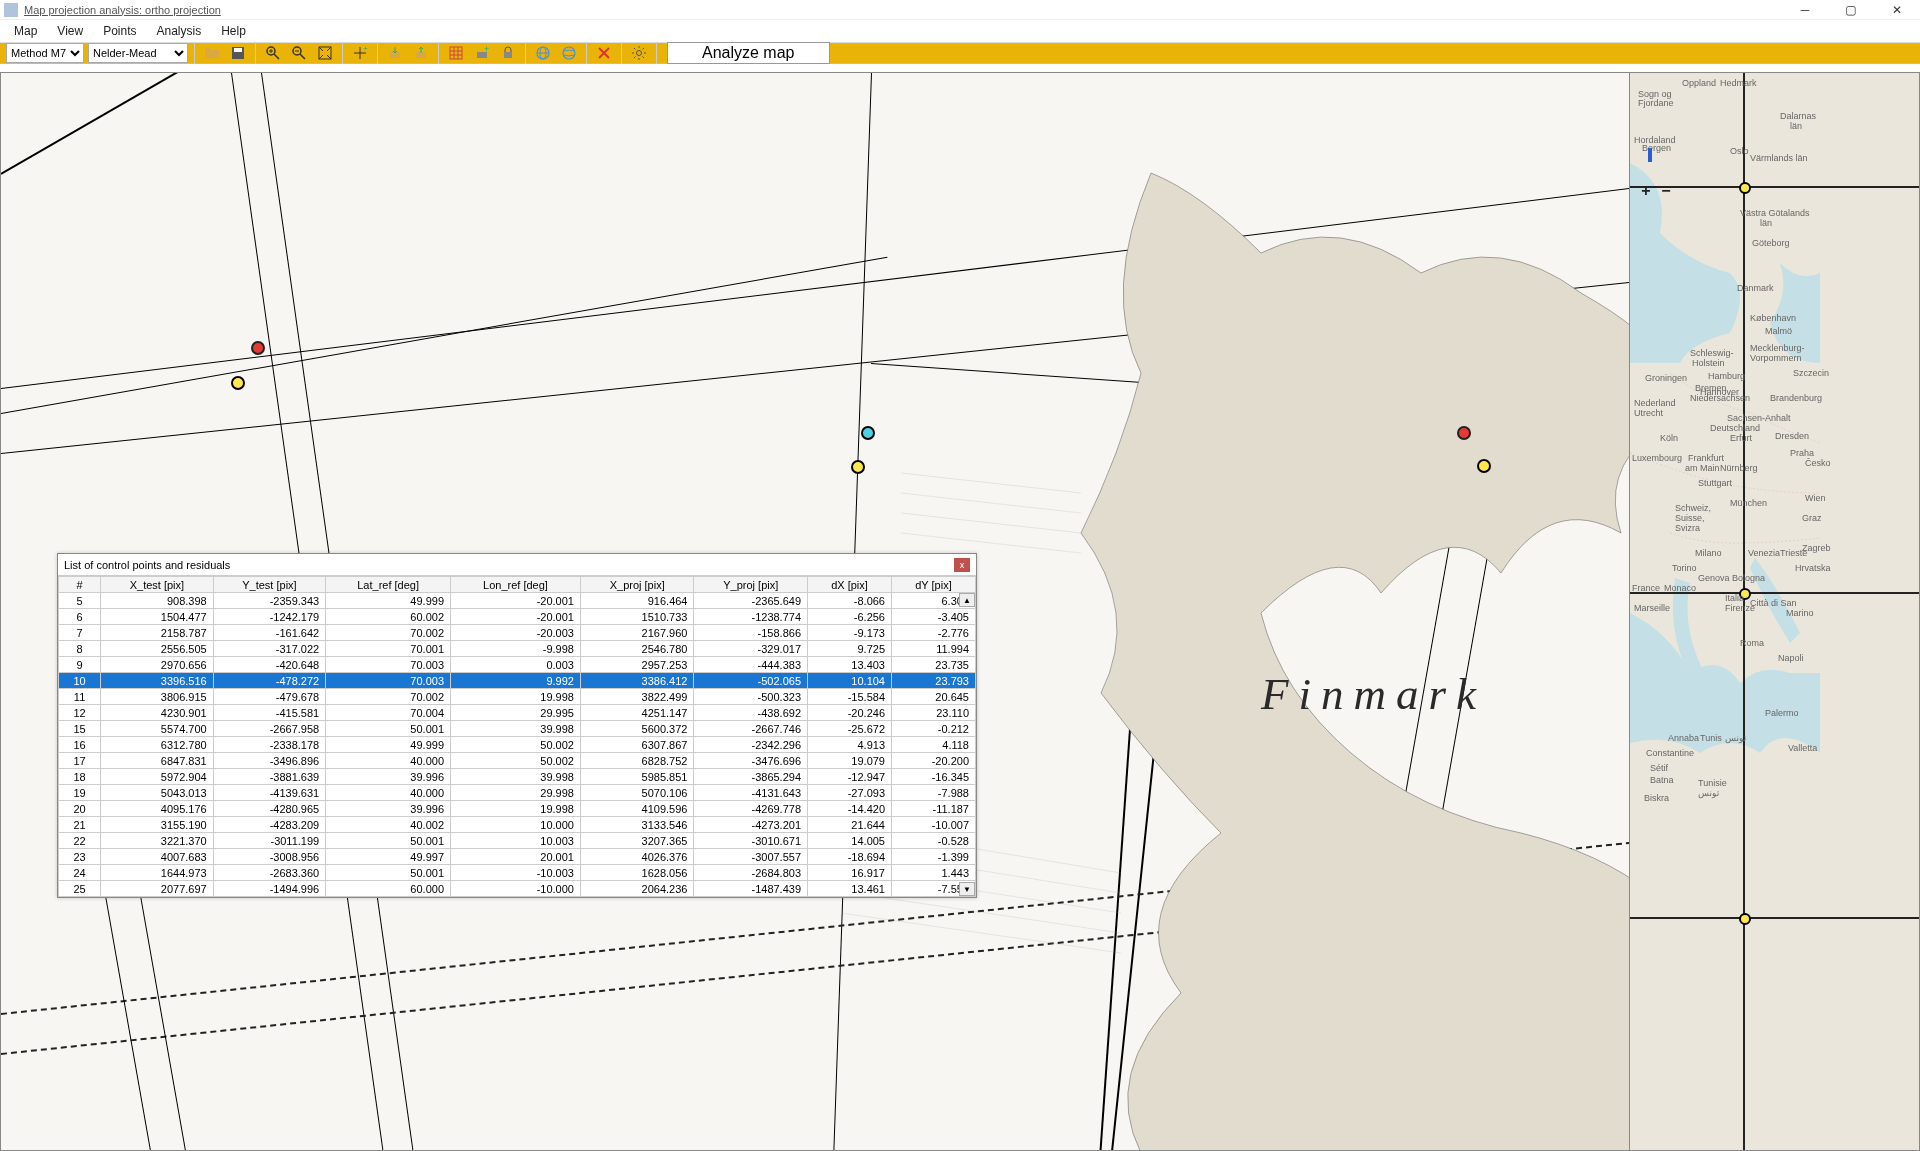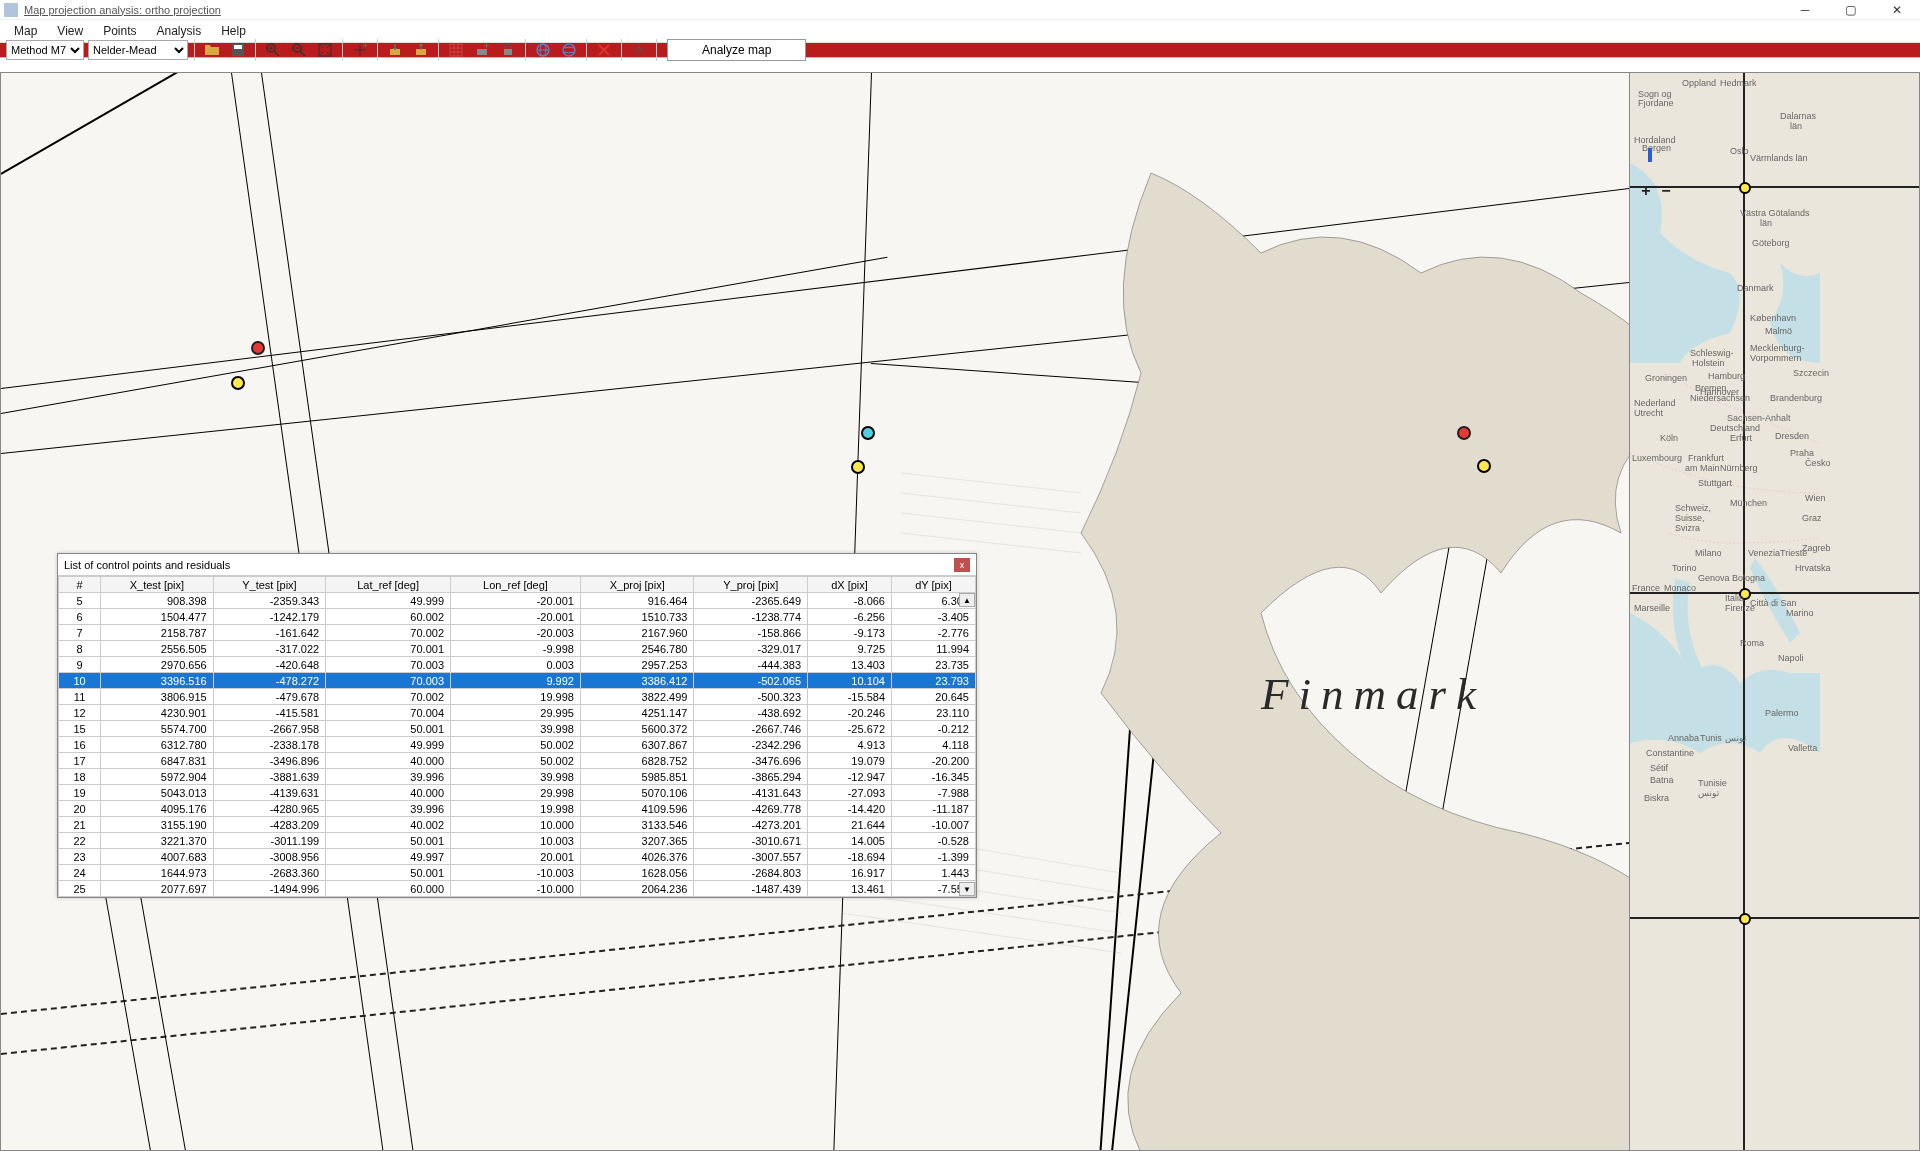--- a/index.html
+++ b/index.html
@@ -9,26 +9,26 @@
 .titlebar { height: 20px; background: #fff; display: flex; align-items: center; padding: 0 4px; font-size: 11px; color: #555; border-bottom: 1px solid #eee; text-decoration: underline; }
 .titlebar .app-icon { width: 14px; height: 14px; background: #b0c4de; margin-right: 6px; display: inline-block; }
 .win-controls { position: absolute; right: 0; top: 0; display: flex; }
 .win-controls div { width: 46px; height: 20px; display: flex; align-items: center; justify-content: center; font-size: 12px; color: #333; cursor: pointer; }
 
 
 .menubar { height: 22px; background: #fff; display: flex; align-items: center; padding: 0 4px; font-size: 12px; color: #222; }
 .menubar span { padding: 2px 10px; cursor: pointer; }
 
 
-.toolbar { height: 16px; background: #b91c1c; border-top: 1px solid #ddd; border-bottom: 1px solid #bbb; display: flex; align-items: center; padding: 0 6px; gap: 4px; }
+.toolbar { height: 22px; background: #eab308; border-top: 1px solid #ddd; border-bottom: 1px solid #bbb; display: flex; align-items: center; padding: 0 6px; gap: 4px; }
 .toolbar select { font-size: 11px; height: 20px; border: 1px solid #aaa; background: #fff; }
 .toolbar .sep { width: 1px; height: 22px; background: #ccc; margin: 0 2px; }
 .tb-btn { width: 22px; height: 22px; display: flex; align-items: center; justify-content: center; cursor: pointer; font-size: 13px; border: 1px solid transparent; }
 .tb-btn svg { width: 16px; height: 16px; }
-.analyze-btn { height: 22px; padding: 0 34px; border: 1px solid #999; background: #fff; font-size: 12px; cursor: pointer; margin-left: 4px; }
+.analyze-btn { height: 22px; padding: 0 34px; border: 1px solid #999; background: #fff; font-size: 16px; cursor: pointer; margin-left: 4px; }
 
 
 .main { position: absolute; top: 72px; left: 0; right: 0; bottom: 0; display: flex; }
 .map-main { flex: 1; position: relative; background: #f8f6f2; overflow: hidden; border: 1px solid #888; }
 .map-ref { width: 290px; position: relative; background: #d4e8ec; overflow: hidden; border: 1px solid #888; border-left: none; }
 .map-main .label-text { position: absolute; font-family: 'Times New Roman', serif; font-style: italic; color: #2a2a2a; }
 
 
 .cp { position: absolute; width: 14px; height: 14px; border-radius: 50%; border: 2px solid #000; transform: translate(-50%, -50%); }
 .cp.yellow { background: #ffe84d; }

